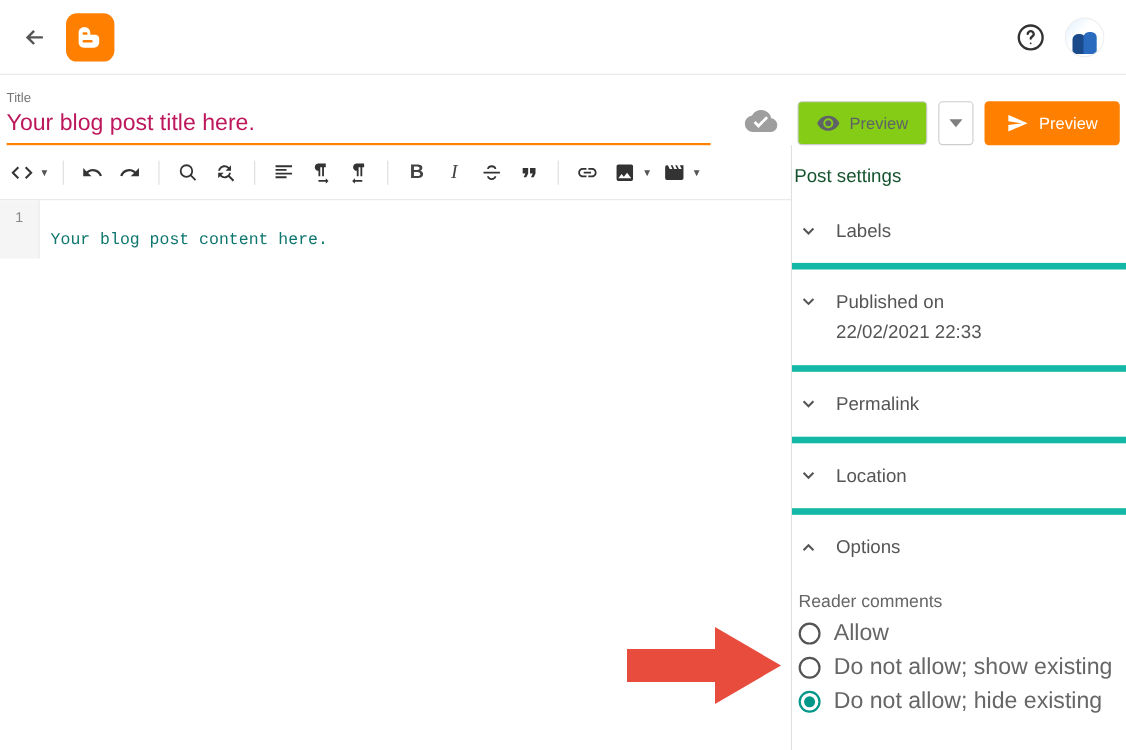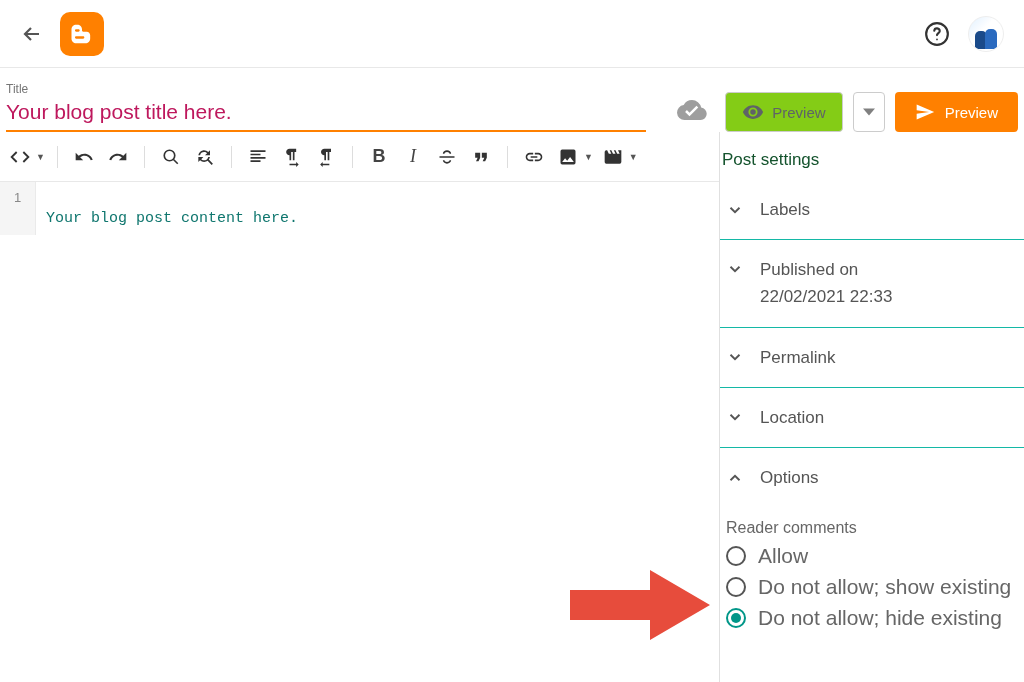--- a/index.html
+++ b/index.html
@@ -54,21 +54,21 @@
     .tb-btn { width: 28px; height: 28px; display: flex; align-items: center; justify-content: center; cursor: pointer; color: #444; }
     .tb-sep { width: 1px; height: 22px; background: #ddd; margin: 0 6px; }
     .tb-caret { margin-left: -4px; font-size: 9px; color: #555; align-self: center; }
 
     .editor-content { display: flex; }
     .gutter { width: 36px; background: #f5f5f5; padding: 8px 0; text-align: center; color: #888; font-size: 13px; font-family: monospace; border-right: 1px solid #eaeaea; }
     .code-area { flex: 1; padding: 8px 10px; font-family: "Courier New", monospace; font-size: 15px; color: #0f766e; margin-top: 20px; }
 
     .sidebar { width: 304px; padding: 18px 0 0 0; }
     .sidebar-title { font-size: 17px; color: #14532d; padding: 0 0 10px 2px; font-weight: 400; }
-    .setting-item { display: flex; align-items: center; gap: 14px; padding: 16px 4px; border-bottom: 1px solid #14b8a6; cursor: pointer; }
+    .setting-item { display: flex; align-items: center; gap: 14px; padding: 16px 4px; border-bottom: 6px solid #14b8a6; cursor: pointer; }
     .setting-item.multiline { align-items: flex-start; }
     .setting-text { color: #555; font-size: 17px; line-height: 1.6; }
     .chev { color: #555; width: 22px; display: flex; justify-content: center; }
 
     .options-content { padding: 12px 6px 0 6px; }
     .reader-label { color: #666; font-size: 16px; }
     .radio-row { display: flex; align-items: center; gap: 12px; margin: 7px 0; cursor: pointer; }
     .radio-circle { width: 20px; height: 20px; border: 2px solid #555; border-radius: 50%; display: flex; align-items: center; justify-content: center; flex-shrink: 0; }
     .radio-circle.checked { border-color: #009688; }
     .radio-dot { width: 10px; height: 10px; background: #009688; border-radius: 50%; }

